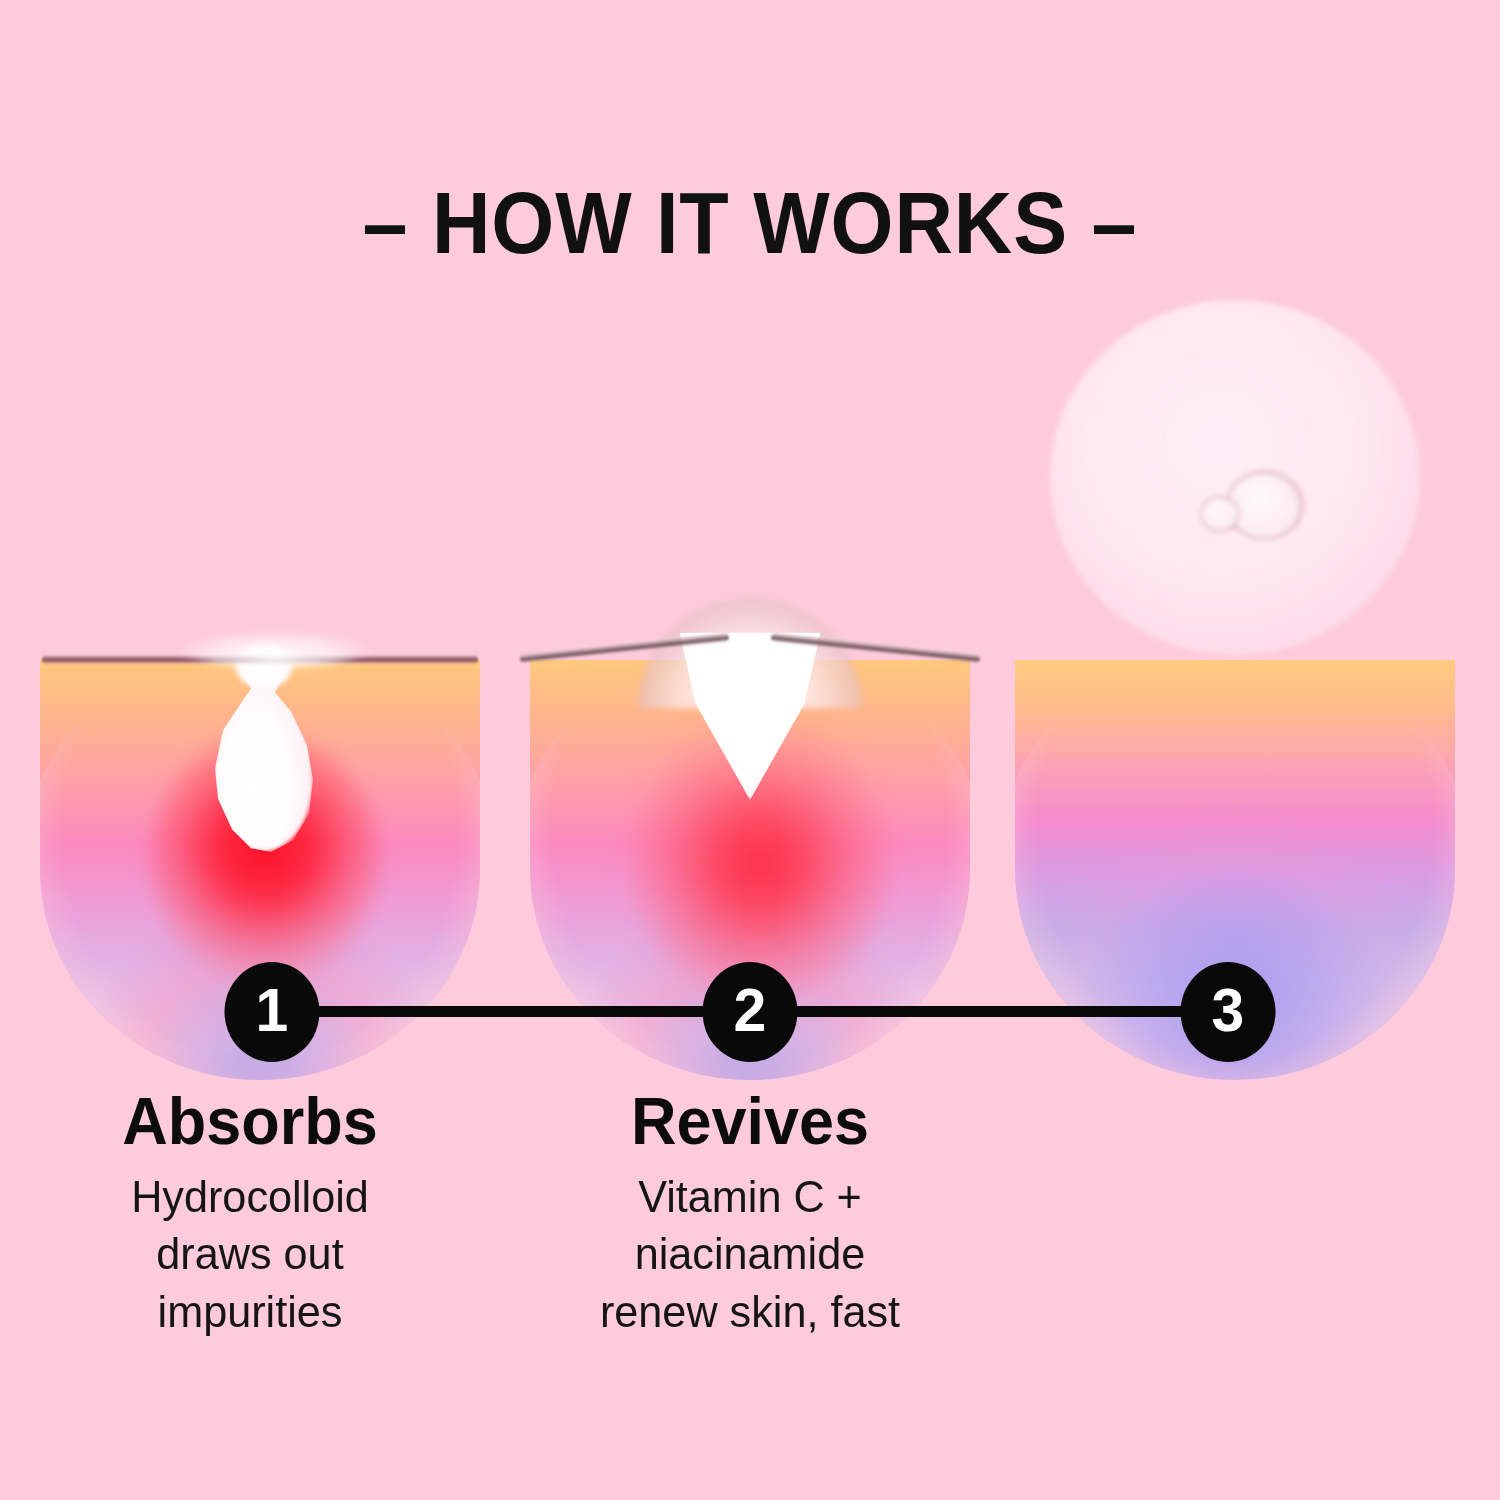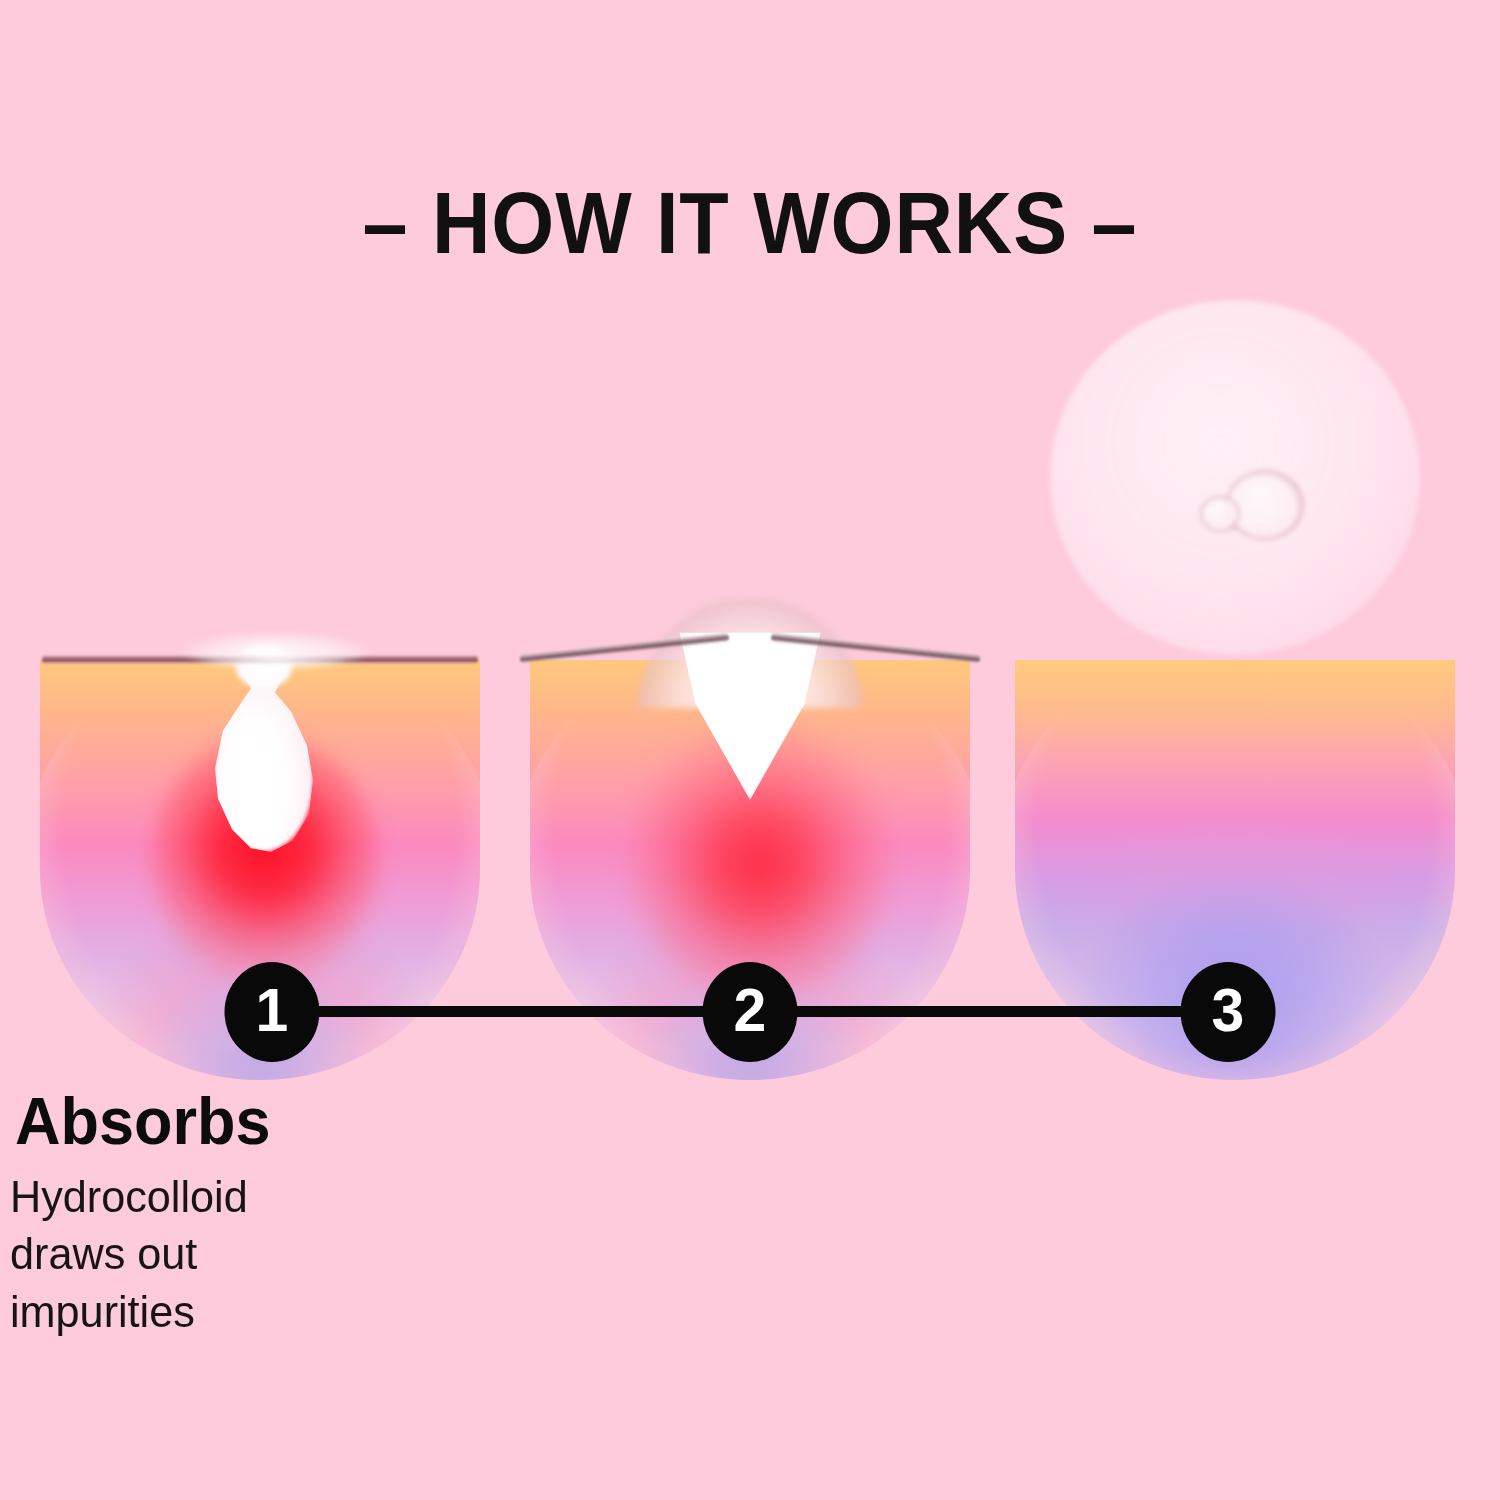--- a/index.html
+++ b/index.html
@@ -350,20 +350,21 @@
   
   .captions {
     position: absolute;
     top: 1086px;
     left: 0;
     width: 1500px;
     display: flex;
   }
   .caption-col {
     width: 500px;
+    text-align: center;
   }
   .caption-heading {
     font-family: "Liberation Sans Narrow", "Liberation Sans", sans-serif;
     font-weight: bold;
     font-size: 67px;
     line-height: 1.04;
     color: #0C0C0C;
     letter-spacing: 0px;
     transform: scaleX(0.94);
     margin: 0 0 12px 0;
@@ -434,15 +435,21 @@
     </div>
   </div>
 
   <div class="captions">
     <div class="caption-col">
       <div class="caption-heading">Absorbs</div>
       <div class="caption-body">Hydrocolloid
 draws out
 impurities</div>
     </div>
+    <div class="caption-col">
+      <div class="caption-heading">Revives</div>
+      <div class="caption-body">Vitamin C +
+niacinamide
+renew skin, fast</div>
+    </div>
   </div>
 
 </div>
 
 </body></html>

